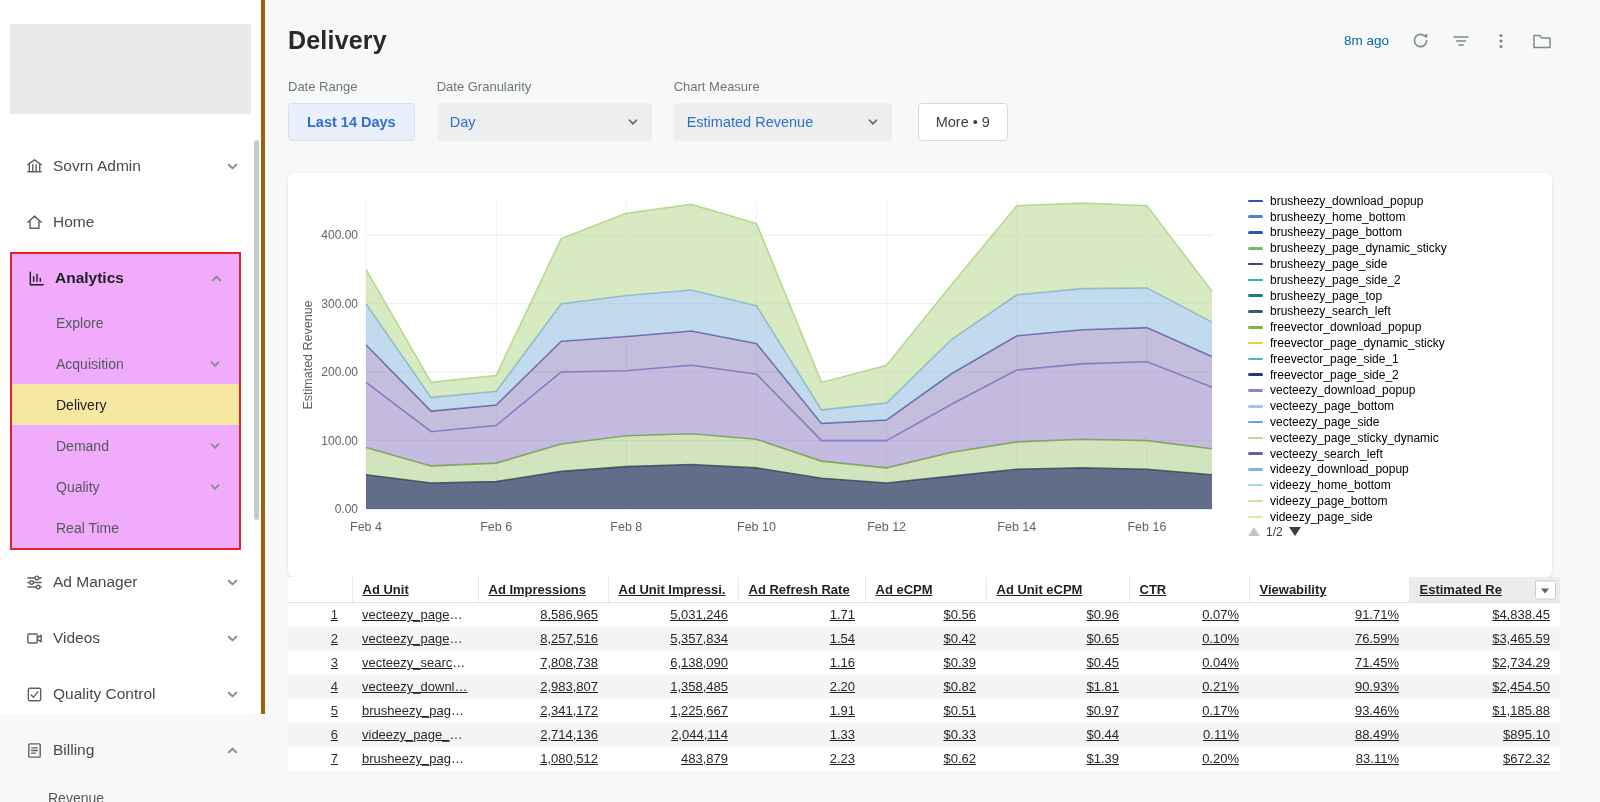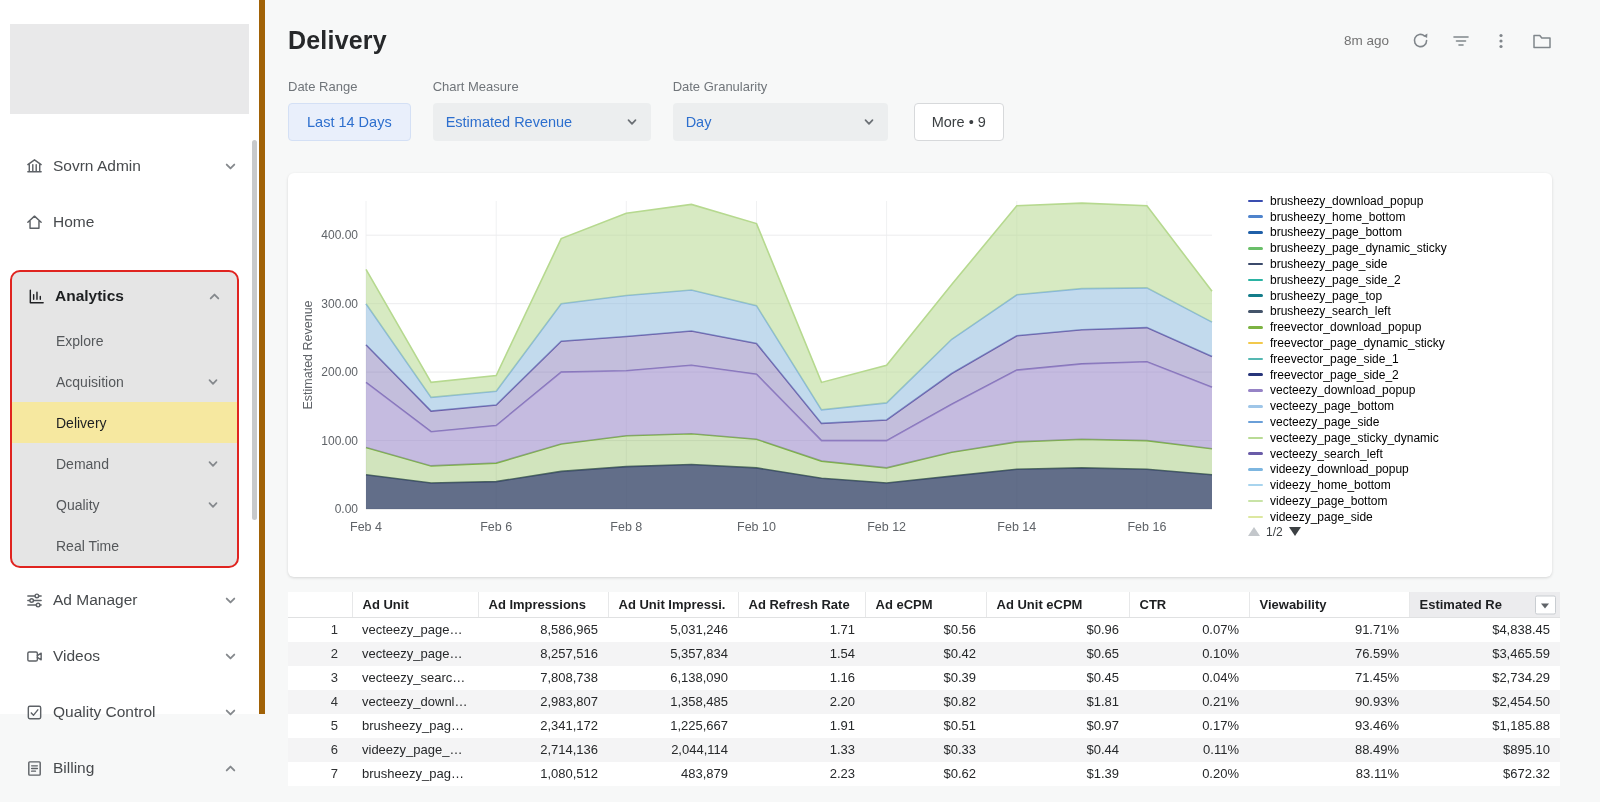--- a/index.html
+++ b/index.html
@@ -1,74 +1,74 @@
 <!DOCTYPE html>
 <html><head>
 <meta charset="utf-8">
 <style>
   * { box-sizing: border-box; margin: 0; padding: 0; }
   html,body { width:1600px; height:802px; overflow:hidden; }
   body { font-family:"Liberation Sans", sans-serif; background:#f7f8f8; color:#222; }
   .app { display:flex; width:1600px; height:802px; }
 
   
-  .sidebar { width:265px; min-width:265px; background:#fff; border-right:6px solid #a16207; position:relative; height:714px; }
+  .sidebar { width:265px; min-width:265px; background:#fff; border-right:4px solid #a16207; position:relative; height:714px; }
   .logo { margin:24px 10px 0 10px; height:90px; background:#e9e9ea; }
   .nav { padding-top:24px; }
   .nav-item { display:flex; align-items:center; height:56px; padding:0 22px 0 24px; font-size:15.5px; color:#474a4d; cursor:pointer; }
   .nav-item .nlabel { margin-left:9px; }
   .nicon { display:inline-flex; width:20px; justify-content:center; }
   .nicon svg { stroke:#5d6166; fill:none; stroke-width:1.5; stroke-linecap:round; stroke-linejoin:round; width:19px; height:19px; }
   .chev { margin-left:auto; display:inline-flex; }
   .chev svg { stroke:#85898d; fill:none; stroke-width:1.7; stroke-linecap:round; stroke-linejoin:round; width:13px; height:13px; }
   .chev.up { transform:rotate(180deg); }
-  .analytics-box { border:2px solid #e02420; border-radius:10px; margin:20px 20px 4px 10px; background:#e5e5e5; }
+  .analytics-box { border:2px solid #e02420; border-radius:0; margin:2px 20px 4px 10px; background:#f0abfc; }
   .analytics-box .nav-item { height:48px; padding:0 16px 0 14px; }
   .analytics-box .nav-item .nlabel { font-weight:700; color:#1d1f21; font-size:15.5px; }
   .analytics-box .nicon svg { stroke:#202124; }
   .sub-item { display:flex; align-items:center; height:41px; padding:0 18px 0 44px; font-size:14px; color:#55585b; cursor:pointer; }
   .sub-item.active { background:#f6e8a0; color:#1d1f21; }
   .sub-item .chev svg { width:12px; height:12px; }
   .sub-item.bottom-partial { padding-left:48px; height:40px; }
   .sidebar-scrollbar { position:absolute; right:2px; top:140px; width:5px; height:380px; background:#c7c9cb; border-radius:3px; }
 
   
   main { flex:1; padding:0 48px 0 23px; overflow:hidden; }
   .page-header { display:flex; align-items:center; margin-top:26px; }
   .page-header h1 { font-size:25px; font-weight:600; color:#26282a; letter-spacing:0.2px; }
   .header-actions { margin-left:auto; display:flex; align-items:center; gap:22px; }
-  .updated { font-size:13.5px; color:#737373; }
+  .updated { font-size:13.5px; color:#0369a1; }
   .hicon { display:inline-flex; cursor:pointer; }
 
   
   .filters { display:flex; gap:22px; margin-top:24px; align-items:flex-end; }
   .filter-group { display:flex; flex-direction:column; }
   .filter-label { font-size:13px; color:#70757a; margin-bottom:9px; }
   .pill, .select, .more-btn { height:38px; border-radius:4px; font-size:14.5px; display:flex; align-items:center; cursor:pointer; border:none; font-family:inherit; }
-  .pill { background:#e9effb; border:1px solid #d4e0f5; color:#2d6fce; padding:0 18px; }
+  .pill { background:#e9effb; border:1px solid #d4e0f5; color:#2d6fce; padding:0 18px;font-weight:bold; }
   .select { background:#eceeef; color:#2d6fce; padding:0 13px; justify-content:space-between; }
   .select.granularity { width:215px; }
   .select.measure { width:218px; }
   .select svg { stroke:#6b7075; fill:none; stroke-width:1.7; stroke-linecap:round; stroke-linejoin:round; width:12px; height:12px; }
   .more-btn { background:#fff; border:1px solid #d7d9db; color:#3c4043; padding:0 17px; margin-left:4px; }
 
   
   .chart-card { margin-top:32px; background:#fff; border-radius:6px; box-shadow:0 1px 3px rgba(0,0,0,0.14); padding:14px 16px 10px 8px; display:flex; height:404px; }
   .chart-plot { flex:1; }
   .chart-legend { width:296px; padding:6px 0 0 8px; }
   .legend-item { display:flex; align-items:center; height:15.8px; cursor:pointer; }
   .legend-mark { width:15px; height:2.5px; border-radius:2px; margin-right:7px; flex:none; }
   .legend-label { font-size:12px; color:#000000; white-space:nowrap; overflow:hidden; text-overflow:ellipsis; }
   .legend-pager { display:flex; align-items:center; gap:6px; margin-top:0; }
   .pager-text { font-size:12px; color:#3c4043; }
   .tri-up { width:0; height:0; border-left:6px solid transparent; border-right:6px solid transparent; border-bottom:9px solid #c3c7cb; cursor:pointer; }
   .tri-down { width:0; height:0; border-left:6px solid transparent; border-right:6px solid transparent; border-top:9px solid #3c4043; cursor:pointer; }
 
   
-  .table-card { margin-top:15px; background:#fef9c3; }
+  .table-card { background:#fef9c3;text-decoration:underline; }
   table { width:100%; border-collapse:collapse; table-layout:fixed; font-size:13px; color:#26282a; background:#fff; }
   thead th { font-weight:700; text-align:left; padding:5px 10px; height:25px; border-bottom:1px solid #e0e1e2; white-space:nowrap; overflow:hidden; position:relative; font-size:13px; color:#1d1f21; }
   thead th + th { border-left:1px solid #e7e8e9; }
   thead th.last-col { background:#ececee; padding-right:32px; }
   .th-menu { position:absolute; right:4px; top:50%; transform:translateY(-50%); width:21px; height:19px; background:#fff; border:1px solid #c9cdd1; border-radius:2px; cursor:pointer; }
   .th-menu::after { content:''; position:absolute; left:5px; top:7px; border-left:4.5px solid transparent; border-right:4.5px solid transparent; border-top:5.5px solid #5f6368; }
   tbody td { padding:4px 10px; height:24px; white-space:nowrap; overflow:hidden; text-overflow:ellipsis; }
   tbody tr:nth-child(even) { background:#f4f4f5; }
   .col-right { text-align:right; }
   .col-left { text-align:left; }
@@ -260,32 +260,32 @@
     </div>
 
     <div class="filters">
       <div class="filter-group">
         <div class="filter-label">Date Range</div>
         <button class="pill">
           <span>Last 14 Days</span>
         </button>
       </div>
       <div class="filter-group">
+        <div class="filter-label">Date Granularity</div>
+        <button class="select granularity">
+          <span>Day</span>
+          <svg viewBox="0 0 12 12">
+              <polyline points="2.5,4.2 6,7.8 9.5,4.2"></polyline>
+            </svg>
+        </button>
+      </div>
+      <div class="filter-group">
         <div class="filter-label">Chart Measure</div>
         <button class="select measure">
           <span>Estimated Revenue</span>
-          <svg viewBox="0 0 12 12">
-              <polyline points="2.5,4.2 6,7.8 9.5,4.2"></polyline>
-            </svg>
-        </button>
-      </div>
-      <div class="filter-group">
-        <div class="filter-label">Date Granularity</div>
-        <button class="select granularity">
-          <span>Day</span>
           <svg viewBox="0 0 12 12">
               <polyline points="2.5,4.2 6,7.8 9.5,4.2"></polyline>
             </svg>
         </button>
       </div>
       <div class="filter-group">
         <button class="more-btn">
           <span>More • 9</span>
         </button>
       </div>

